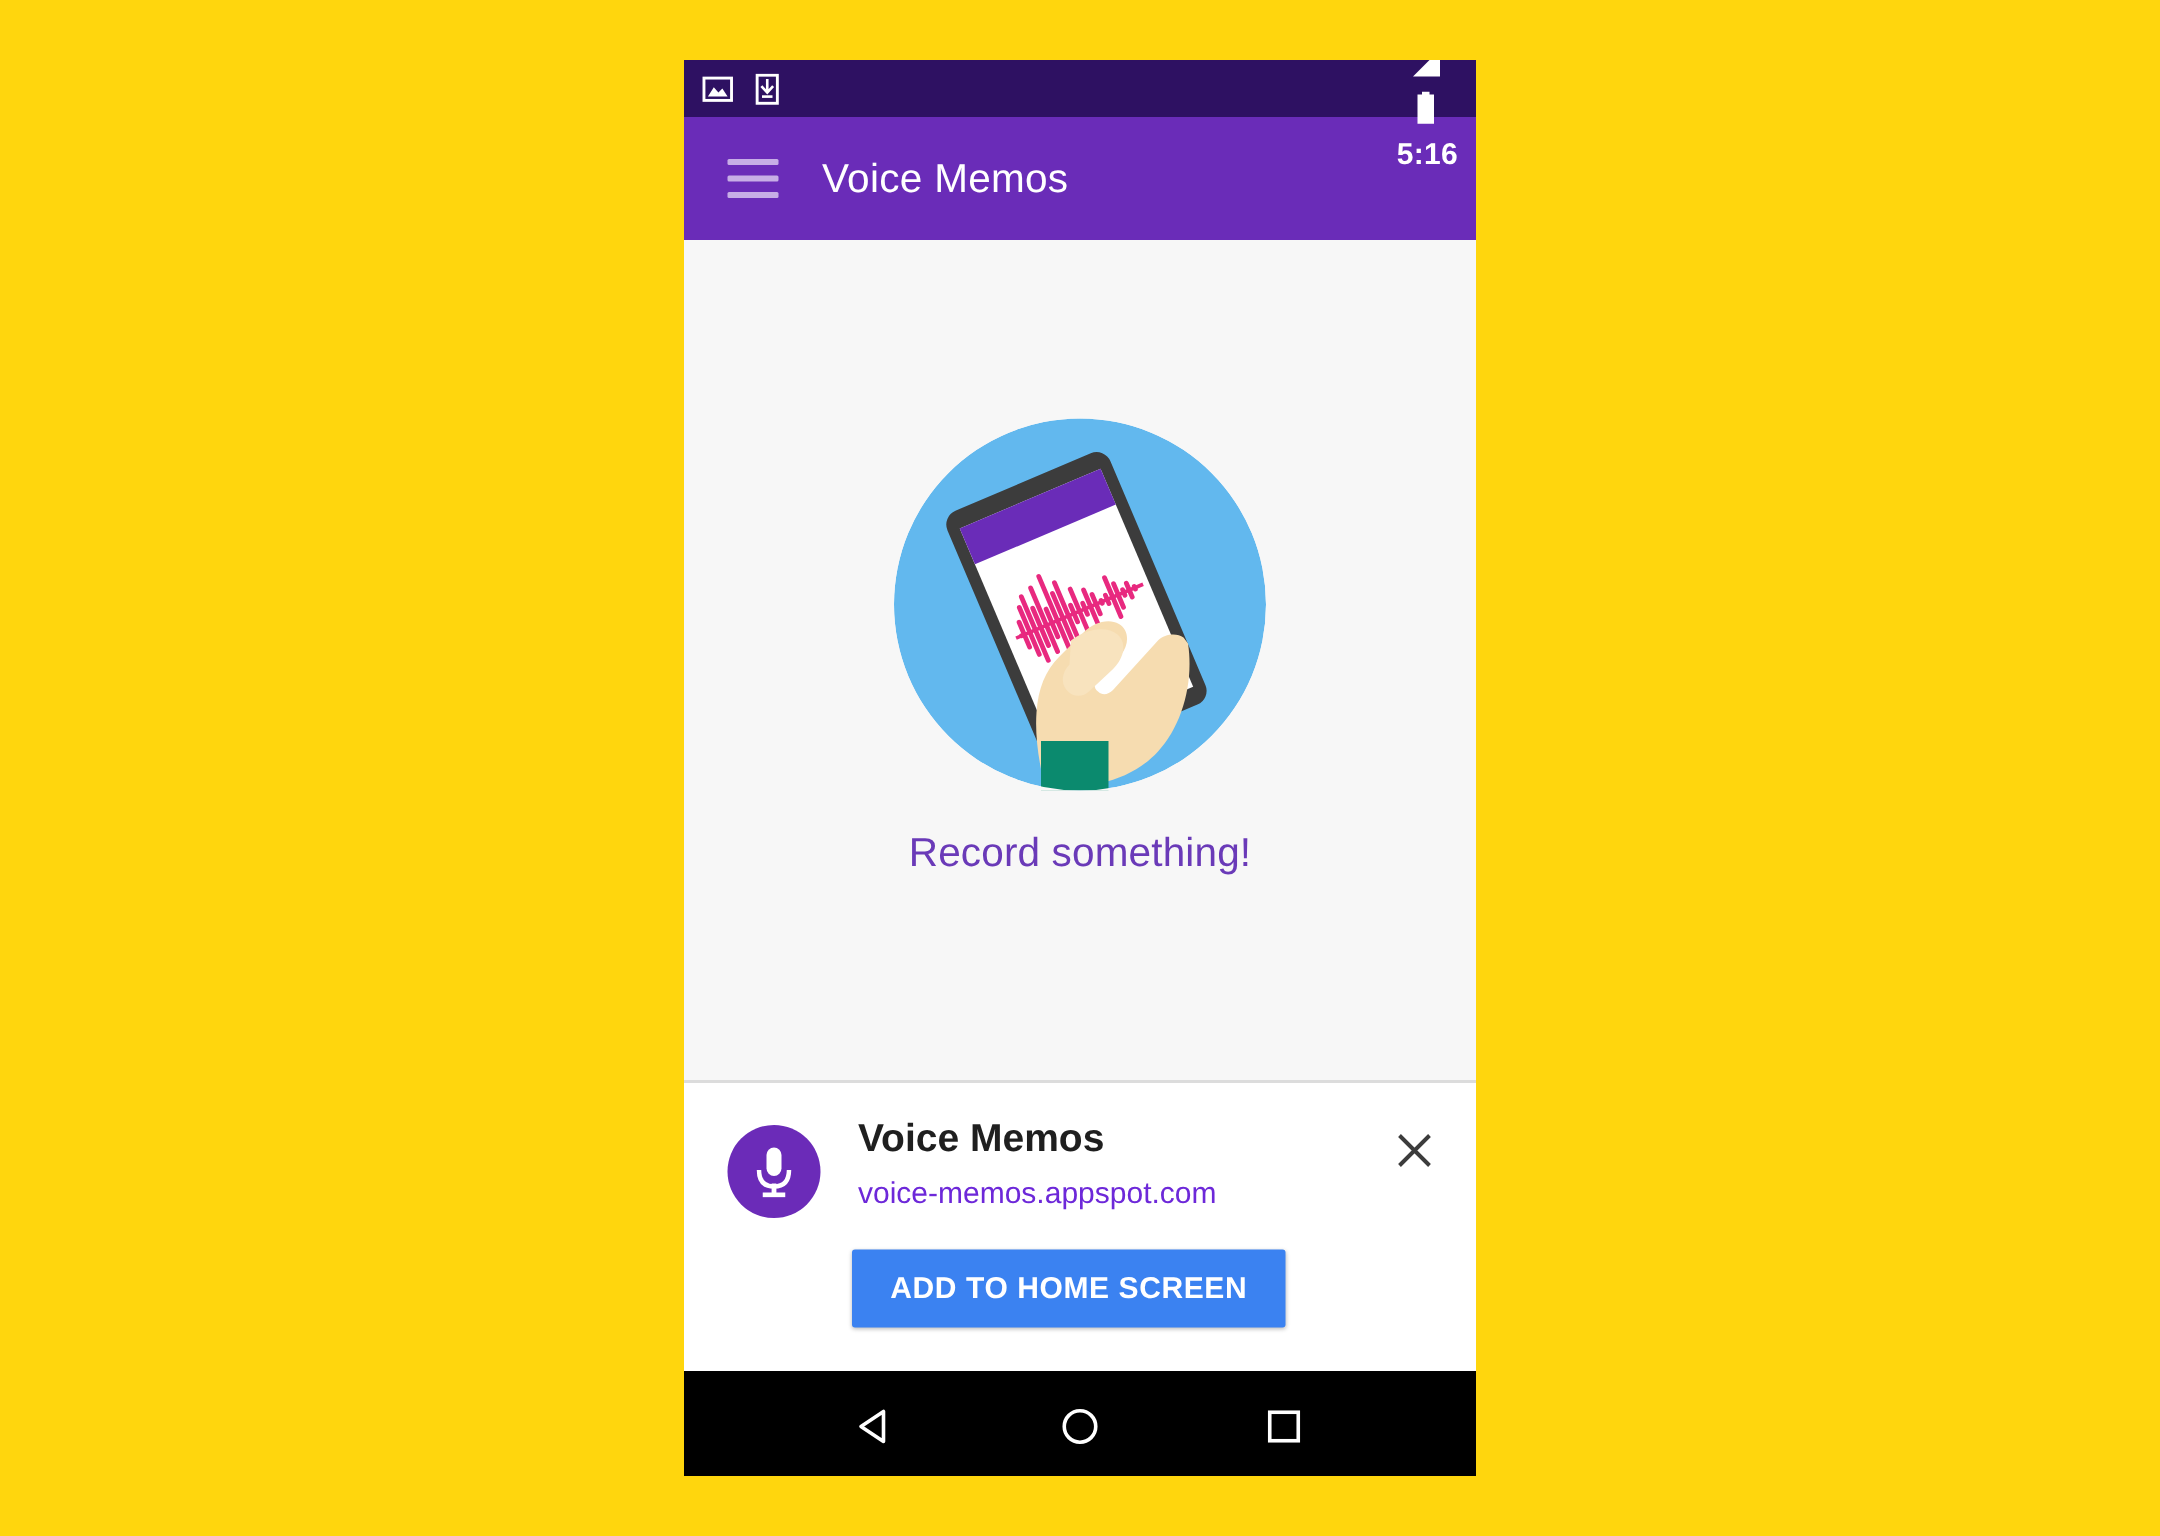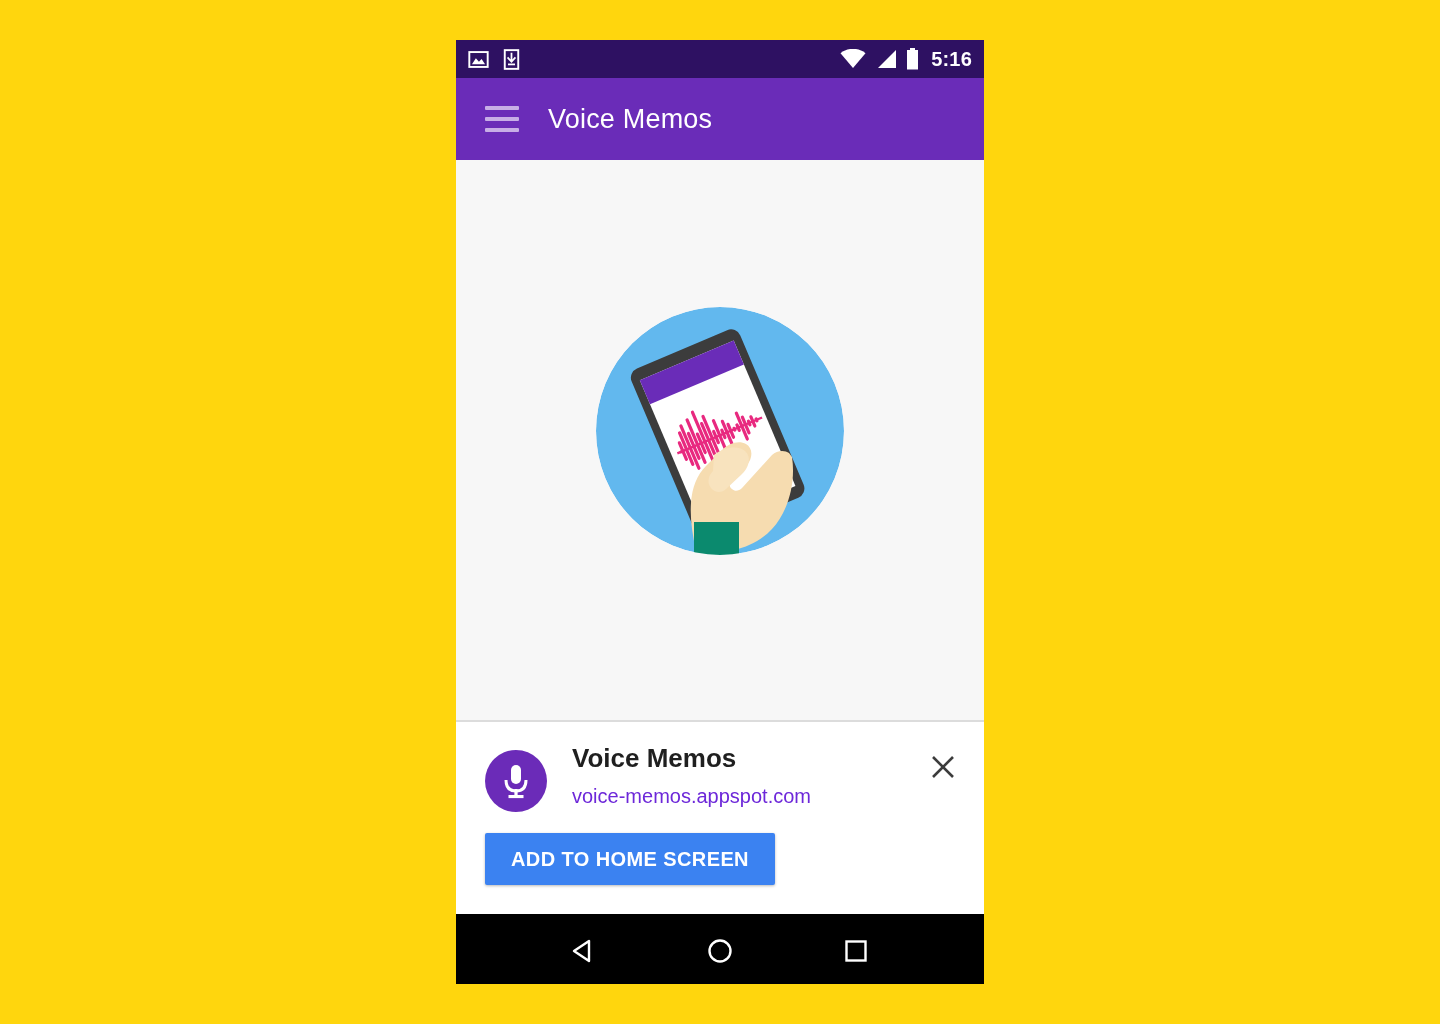--- a/index.html
+++ b/index.html
@@ -38,20 +38,21 @@
   .sb-left {
     display: flex;
     align-items: center;
     gap: 14px;
   }
   .sb-right {
     margin-left: auto;
     display: flex;
     align-items: center;
     gap: 9px;
+    flex-direction: column;
   }
   .sb-time {
     color: #ffffff;
     font-size: 20px;
     font-weight: bold;
     letter-spacing: .2px;
     margin-left: 3px;
   }
   .icon-svg { display: block; }
 
@@ -154,21 +155,21 @@
     width: 34px;
     height: 34px;
     margin-top: 6px;
     cursor: pointer;
     display: flex;
     align-items: center;
     justify-content: center;
   }
   .banner-actions {
     display: flex;
-    justify-content: flex-start;
+    justify-content: center;
     margin-top: 21px;
     padding-right: 20px;
   }
   #add-btn {
     background: #3B82F1;
     color: #ffffff;
     border: none;
     font-family: "Liberation Sans", sans-serif;
     font-size: 20px;
     font-weight: bold;
@@ -307,20 +308,21 @@
                L130 182 C126 186 119 186 115 181 C111 176 112 169 117 164 Z" fill="#F8E3BE"></path>
 
       <path d="M99 243 C98 232 98 224 99 216 L142 216 C143 226 142 236 139 243 Z" fill="#0B8A6E" transform="translate(0,-1)"></path>
       <rect x="98" y="215" width="45" height="33" fill="#0B8A6E"></rect>
 
       <circle cx="124" cy="124" r="124" fill="none" stroke="#F7F7F7" stroke-width="0"></circle>
       <path d="M0 248 L248 248 L248 236 A124 124 0 0 1 0 236 Z" fill="#F7F7F7"></path>
       <path d="M0 0 L0 248 L248 248 L248 0 Z M124 0 A124 124 0 1 1 124 248 A124 124 0 1 1 124 0" fill="#F7F7F7" fill-rule="evenodd"></path>
     </svg>
 
+    <div id="empty-text">Record something!</div>
   </div>
 
   <div id="install-banner">
     <div class="banner-row">
       <div id="app-icon">
         <svg width="34" height="40" viewBox="0 0 34 40">
           <rect x="12" y="4" width="10" height="19" rx="5" fill="#ffffff"></rect>
           <path d="M7 19 C7 27 11 30 17 30 C23 30 27 27 27 19" fill="none" stroke="#ffffff" stroke-width="3"></path>
           <rect x="15.4" y="28" width="3.2" height="7" fill="#ffffff"></rect>
           <rect x="9.5" y="34" width="15" height="3.1" fill="#ffffff"></rect>

